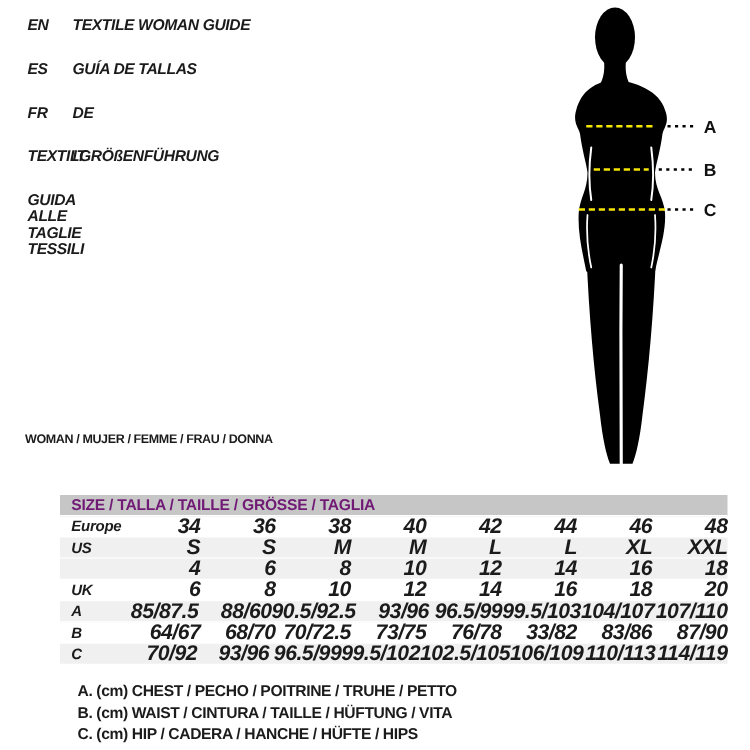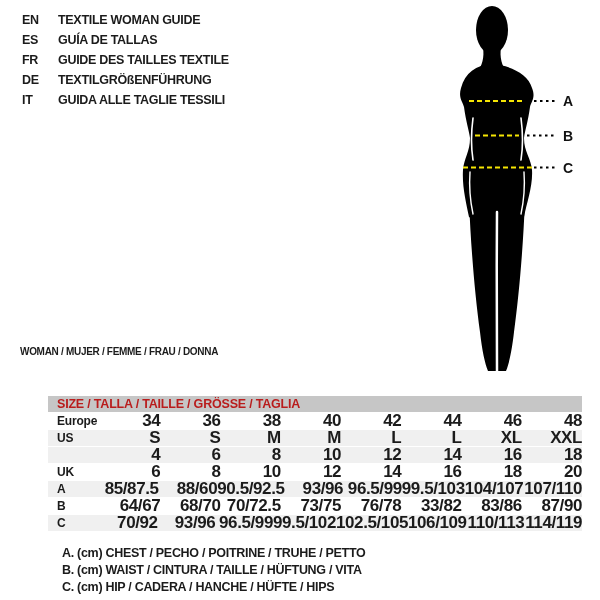--- a/index.html
+++ b/index.html
@@ -6,51 +6,50 @@
   body{
     width:600px;height:600px;position:relative;overflow:hidden;
     background:#ffffff;color:#1b1b1b;
     font-family:"Liberation Sans",sans-serif;
     font-weight:bold;letter-spacing:-0.2px;
     --shaded:#f0f0f0;--header-bg:#c6c6c6;
   }
   .lang-block{
     position:absolute;left:22px;top:14px;
     display:grid;grid-template-columns:36px auto;
-    row-gap:7px;font-size:12.5px;line-height:13px;letter-spacing:-0.3px;
+    row-gap:22px;font-size:12.5px;line-height:13px;letter-spacing:-0.3px;font-style:italic;
   }
   .figure{position:absolute;left:430px;top:0;width:170px;height:380px}
   .figure svg{display:block}
   .figure text{font-family:"Liberation Sans",sans-serif;font-size:14px;font-weight:600;fill:#111}
   .section-title{position:absolute;left:20px;top:346px;font-size:10px;letter-spacing:-0.3px}
   .size-table{position:absolute;left:48px;top:396px;width:534px}
   .st-header{
-    background:var(--header-bg);color:#b91c1c;
+    background:var(--header-bg);color:#701a75;
     height:16px;line-height:16px;padding-left:9px;
     font-size:12.5px;border-bottom:1px solid #fff;
   }
   .st-row{
     display:grid;grid-template-columns:52px repeat(8,1fr);
-    height:16px;line-height:16px;border-bottom:1px solid #fff;
+    height:16px;line-height:16px;border-bottom:1px solid #fff;font-style:italic;
   }
   .st-row.shaded{background:var(--shaded)}
   .st-row .lbl{padding-left:9px;font-size:12px;text-align:left}
   .st-row .val{text-align:right;font-size:17px;letter-spacing:-0.4px}
   .legend{position:absolute;left:62px;top:545px;font-size:12.5px;line-height:16.8px;letter-spacing:-0.3px}
 </style>
 </head>
 <body style="--shaded: #f0f0f0; --header-bg: #c6c6c6;">
 
 <div class="lang-block">
     <span>EN</span>
     <span>TEXTILE WOMAN GUIDE</span>
     <span>ES</span>
     <span>GUÍA DE TALLAS</span>
     <span>FR</span>
-    <span>GUIDE DES TAILLES TEXTILE</span>
     <span>DE</span>
     <span>TEXTILGRÖßENFÜHRUNG</span>
     <span>IT</span>
     <span>GUIDA ALLE TAGLIE TESSILI</span>
   </div>
 
 <div class="figure">
   <svg viewBox="0 0 170 380" width="170" height="380">
     <g fill="#000000">
       <ellipse cx="62" cy="30" rx="16" ry="24"></ellipse>

